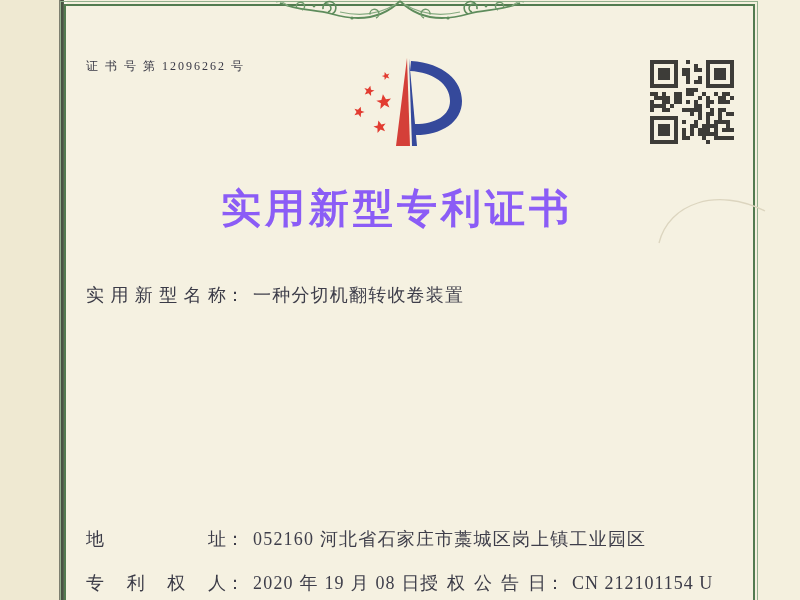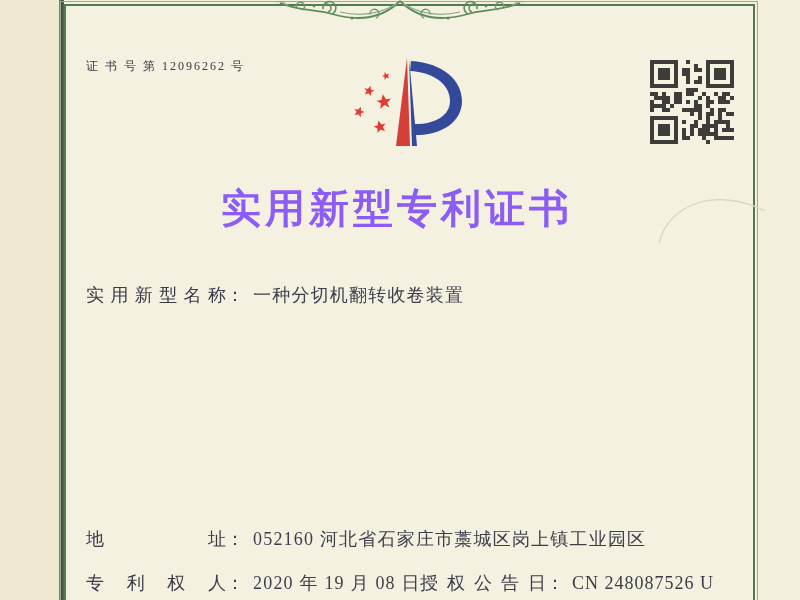--- a/index.html
+++ b/index.html
@@ -260,16 +260,16 @@
     <span class="lbl">实用新型名称</span><span class="col">：</span><span class="val">一种分切机翻转收卷装置</span>
   </div>
   <div class="row" style="top:527px">
     <span class="lbl">地址</span><span class="col">：</span><span class="val">052160 河北省石家庄市藁城区岗上镇工业园区</span>
   </div>
   <div class="row" style="top:571px">
     <span class="lbl">专利权人</span><span class="col">：</span><span class="val">2020 年 19 月 08 日</span>
   </div>
 
   <div class="row-r">
-    <span class="lbl">授权公告日</span><span class="col">：</span><span class="val">CN 248087526 U</span>
+    <span class="lbl">授权公告日</span><span class="col">：</span><span class="val">CN 212101154 U</span>
   </div>
 
 </div>
 
 </body></html>

